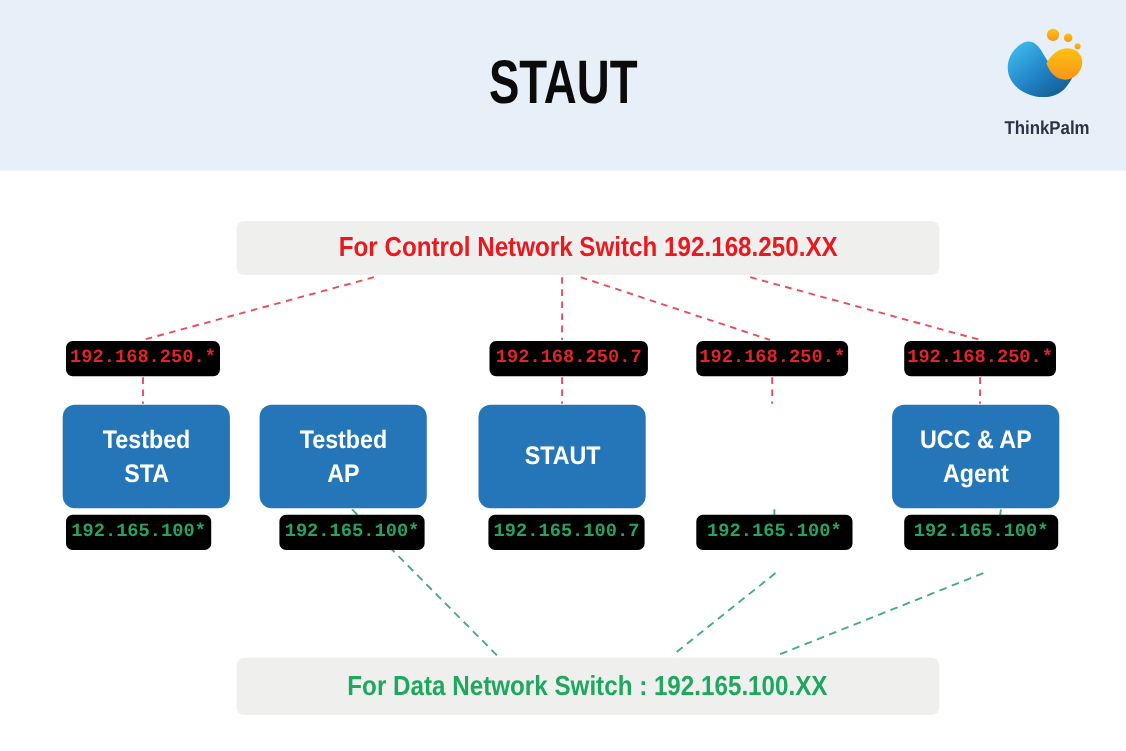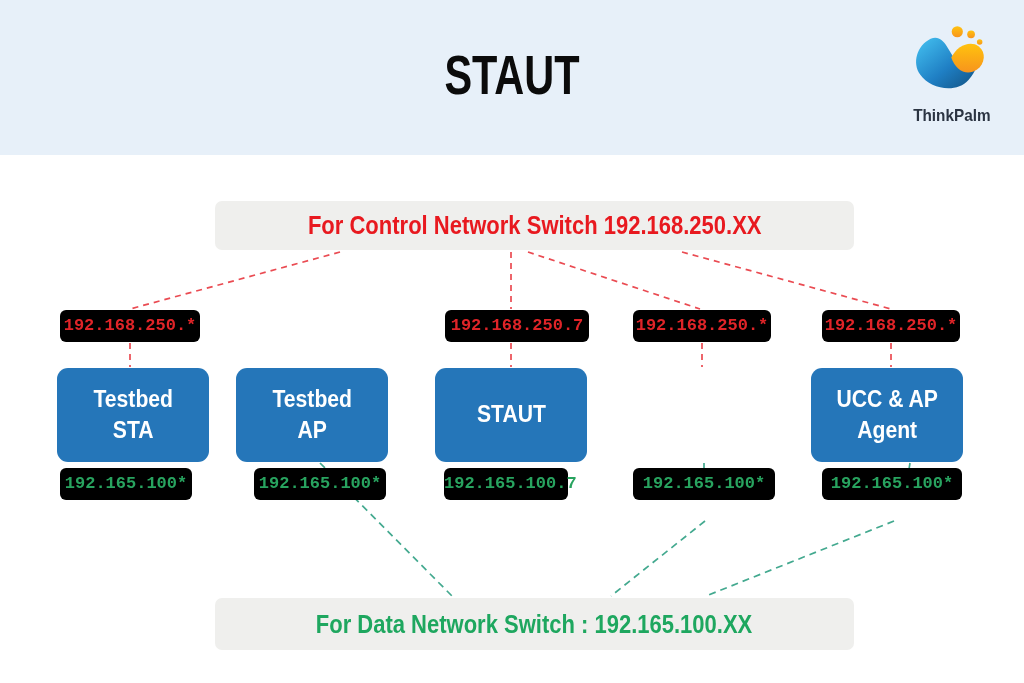--- a/index.html
+++ b/index.html
@@ -114,21 +114,21 @@
   <div class="node-box" style="left:435px;">
     <span class="node-label">STAUT</span>
   </div>
   <div class="node-box" style="left:811px;">
     <span class="node-label">UCC &amp; AP
 Agent</span>
   </div>
 
   <div class="ip-label ip-green" style="left:60px;width:132px;">192.165.100*</div>
   <div class="ip-label ip-green" style="left:254px;width:132px;">192.165.100*</div>
-  <div class="ip-label ip-green" style="left:444px;width:124px;">192.165.100.7</div>
+  <div class="ip-label ip-green" style="left:444px;width:142px;">192.165.100.7</div>
   <div class="ip-label ip-green" style="left:633px;width:142px;">192.165.100*</div>
   <div class="ip-label ip-green" style="left:822px;width:140px;">192.165.100*</div>
 
   <div class="banner banner-data">
     <span class="cond">For Data Network Switch : 192.165.100.XX</span>
   </div>
 
 </div>
 
 </body></html>

